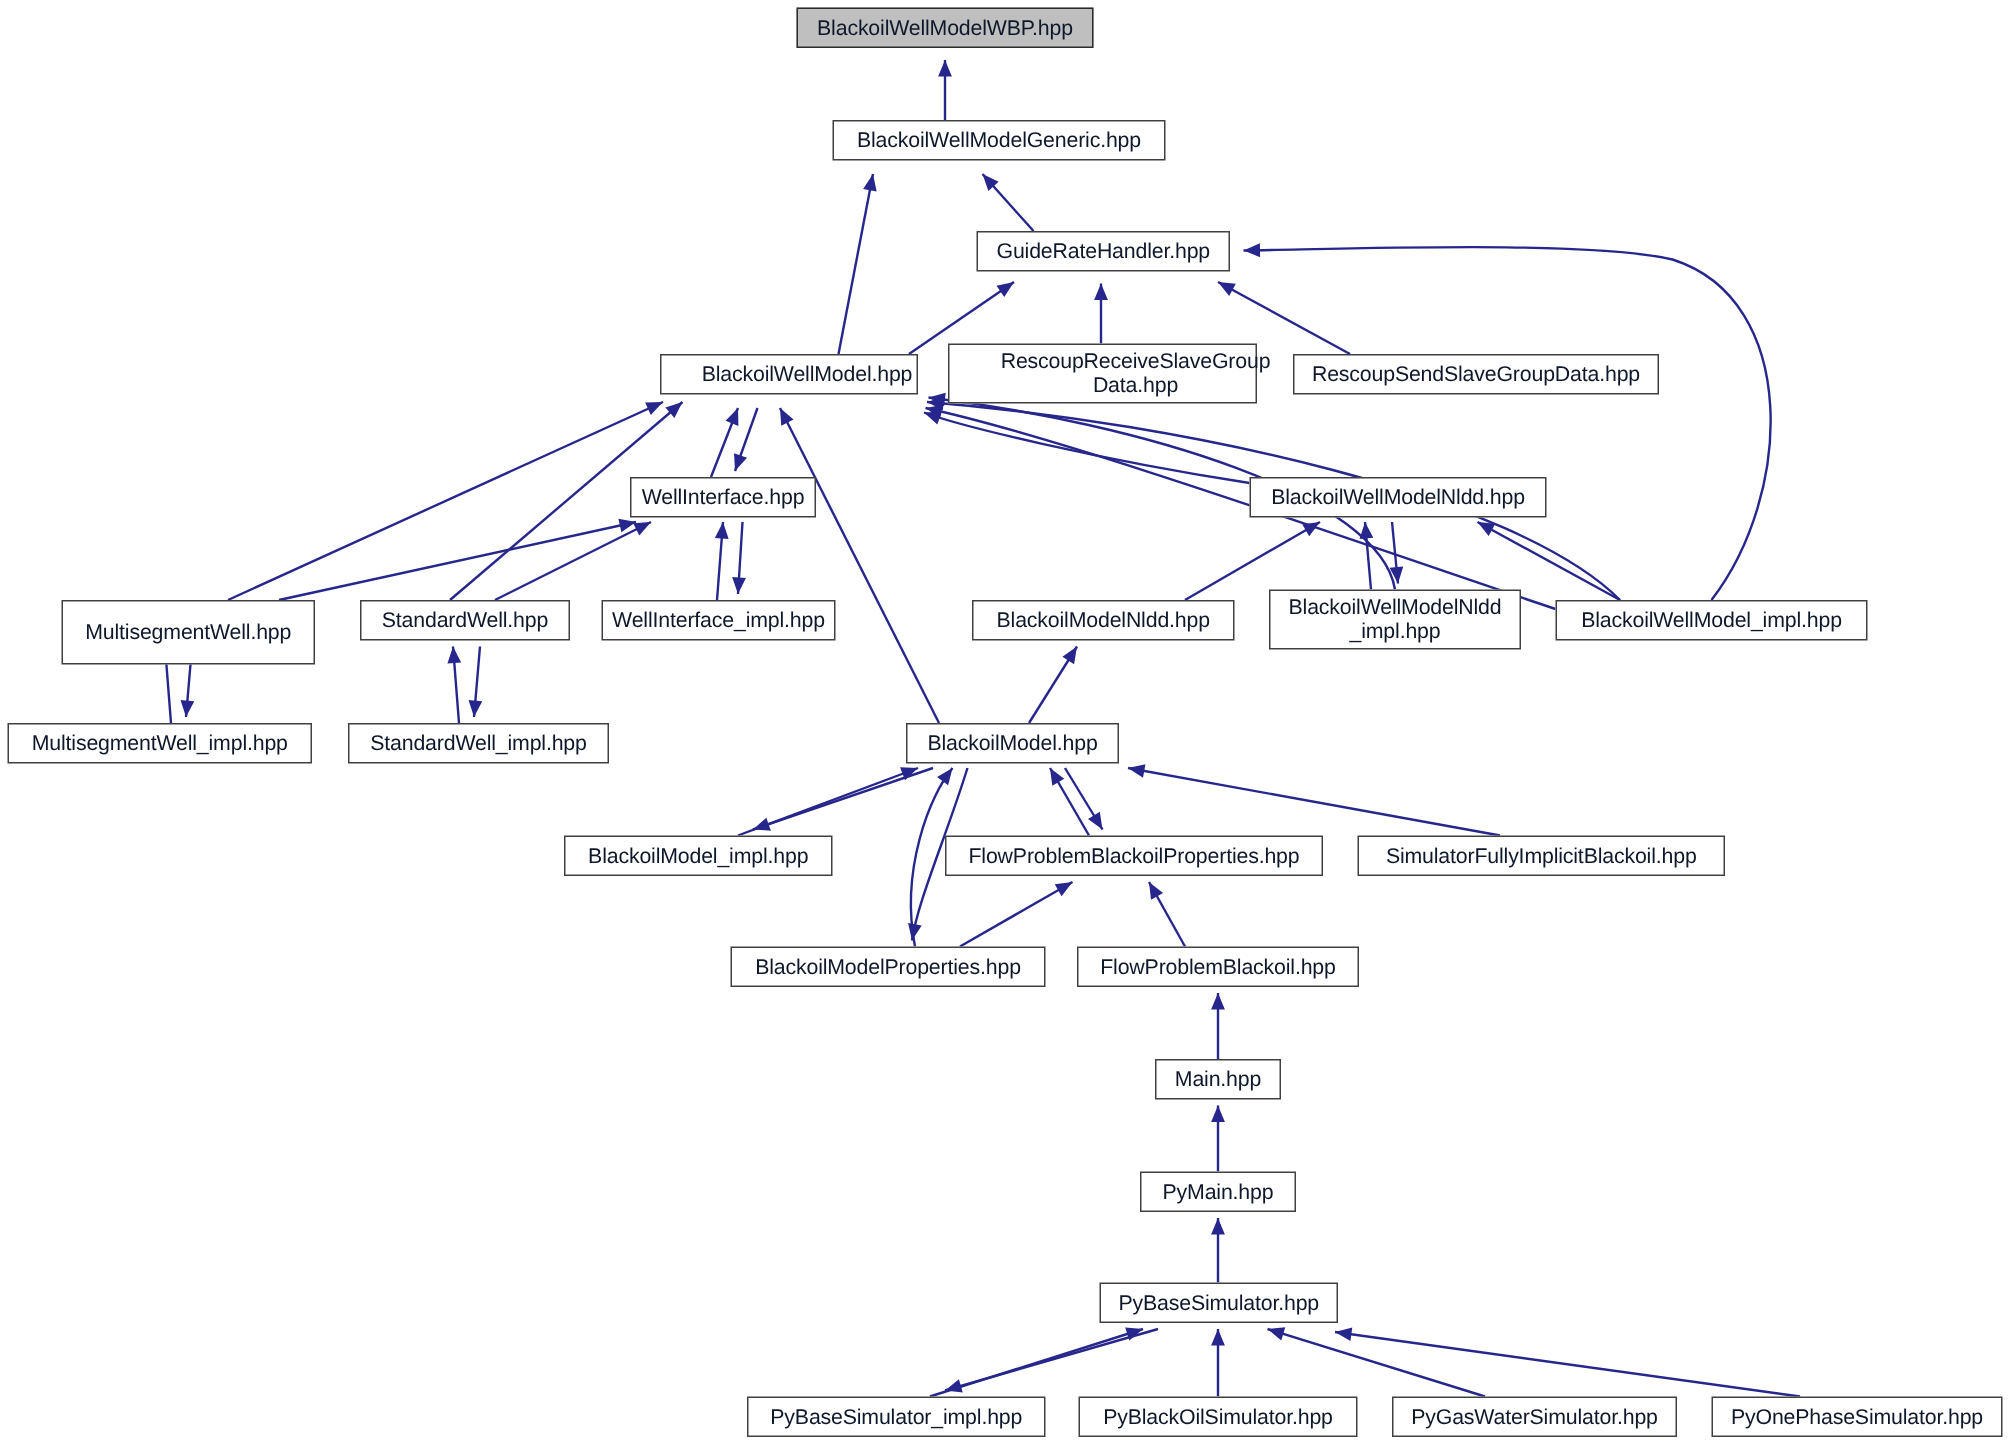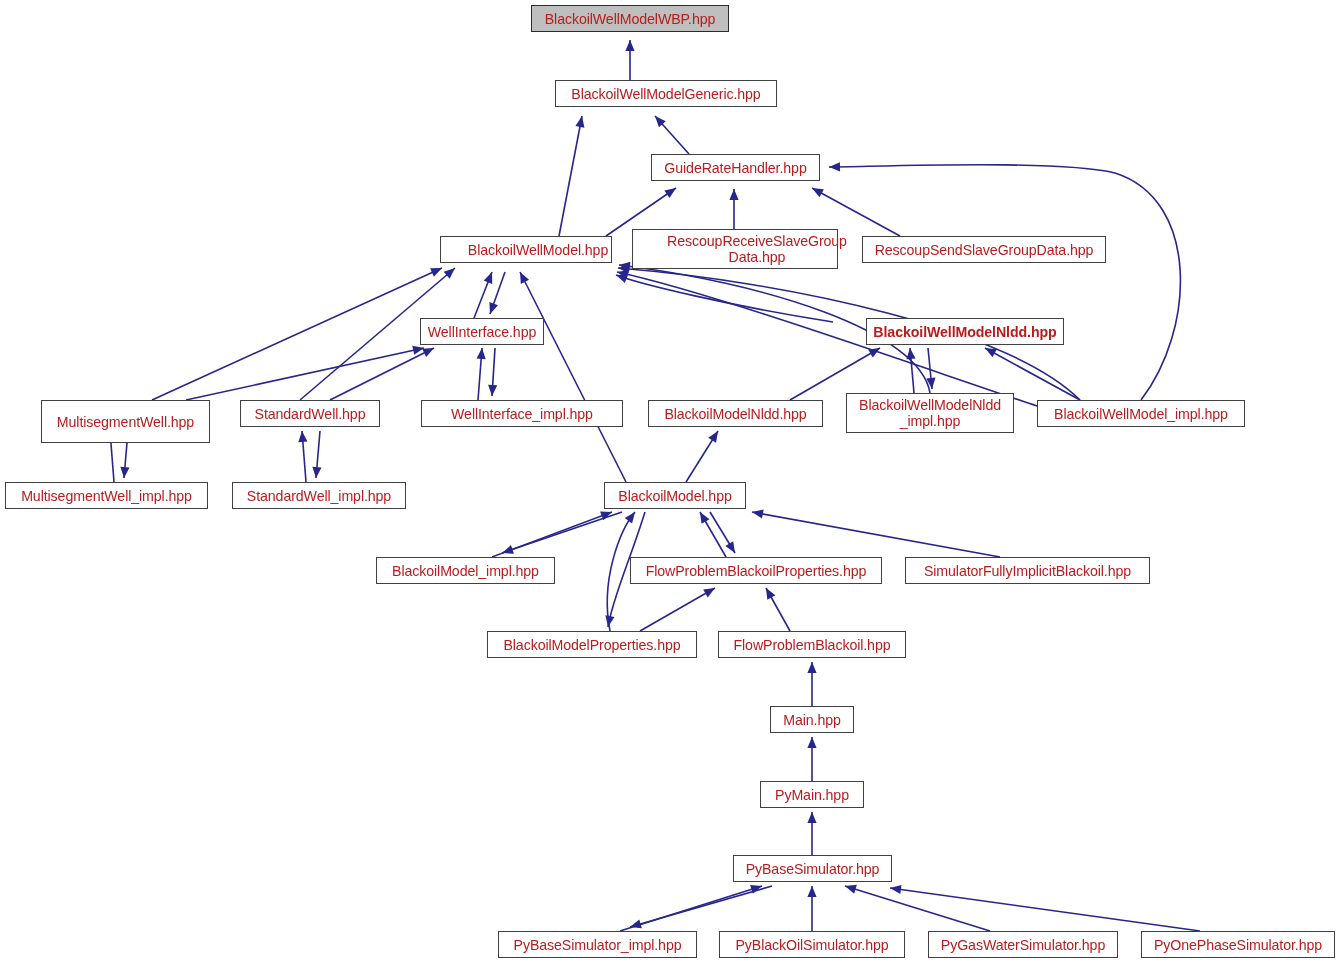--- a/index.html
+++ b/index.html
@@ -23,21 +23,21 @@
     top: 0;
     left: 0;
     width: 1341px;
     height: 963px;
   }
   .node-box {
     position: absolute;
     box-sizing: border-box;
     border: 1px solid #404040;
     background: #ffffff;
-    color: #b91c1c;
+    color: #0f172a;
     display: flex;
     align-items: center;
     justify-content: center;
     text-align: center;
     font-size: 14.2px;
     line-height: 16px;
     letter-spacing: -0.1px;
     white-space: pre-line;
     cursor: pointer;
     padding: 0 4px;
@@ -155,24 +155,24 @@
       <polygon points="890,888 901.5276808389266,884.9549097754181 900.2636943281242,894.0676666634575" class="edge-head" fill="#26268c"></polygon>
     </svg>
 <div class="node-box highlight" style="left: 531px; top: 5px; width: 198px; height: 27px;">BlackoilWellModelWBP.hpp</div>
     <div class="node-box" style="left: 519px; top: 80px; width: 222px; height: 27px; margin-left: 36px;">BlackoilWellModelGeneric.hpp</div>
     <div class="node-box" style="left: 651px; top: 154px; width: 169px; height: 27px;">GuideRateHandler.hpp</div>
     <div class="node-box" style="left: 440px; top: 236px; width: 172px; height: 27px; padding-left: 28px;">BlackoilWellModel.hpp</div>
     <div class="node-box" style="left: 632px; top: 229px; width: 206px; height: 40px; padding-left: 48px;">RescoupReceiveSlaveGroup
 Data.hpp</div>
     <div class="node-box" style="left: 862px; top: 236px; width: 244px; height: 27px;">RescoupSendSlaveGroupData.hpp</div>
     <div class="node-box" style="left: 420px; top: 318px; width: 124px; height: 27px;">WellInterface.hpp</div>
-    <div class="node-box" style="left: 866px; top: 318px; width: 198px; height: 27px; font-weight: bold;">BlackoilWellModelNldd.hpp</div>
+    <div class="node-box" style="left: 833px; top: 318px; width: 198px; height: 27px;">BlackoilWellModelNldd.hpp</div>
     <div class="node-box" style="left: 41px; top: 400px; width: 169px; height: 43px;">MultisegmentWell.hpp</div>
     <div class="node-box" style="left: 240px; top: 400px; width: 140px; height: 27px;">StandardWell.hpp</div>
-    <div class="node-box" style="left: 421px; top: 400px; width: 202px; height: 27px;">WellInterface_impl.hpp</div>
+    <div class="node-box" style="left: 401px; top: 400px; width: 156px; height: 27px;">WellInterface_impl.hpp</div>
     <div class="node-box" style="left: 648px; top: 400px; width: 175px; height: 27px;">BlackoilModelNldd.hpp</div>
     <div class="node-box" style="left: 846px; top: 393px; width: 168px; height: 40px;">BlackoilWellModelNldd
 _impl.hpp</div>
     <div class="node-box" style="left: 1037px; top: 400px; width: 208px; height: 27px;">BlackoilWellModel_impl.hpp</div>
     <div class="node-box" style="left: 5px; top: 482px; width: 203px; height: 27px;">MultisegmentWell_impl.hpp</div>
     <div class="node-box" style="left: 232px; top: 482px; width: 174px; height: 27px;">StandardWell_impl.hpp</div>
     <div class="node-box" style="left: 604px; top: 482px; width: 142px; height: 27px;">BlackoilModel.hpp</div>
     <div class="node-box" style="left: 376px; top: 557px; width: 179px; height: 27px;">BlackoilModel_impl.hpp</div>
     <div class="node-box" style="left: 630px; top: 557px; width: 252px; height: 27px;">FlowProblemBlackoilProperties.hpp</div>
     <div class="node-box" style="left: 905px; top: 557px; width: 245px; height: 27px;">SimulatorFullyImplicitBlackoil.hpp</div>

